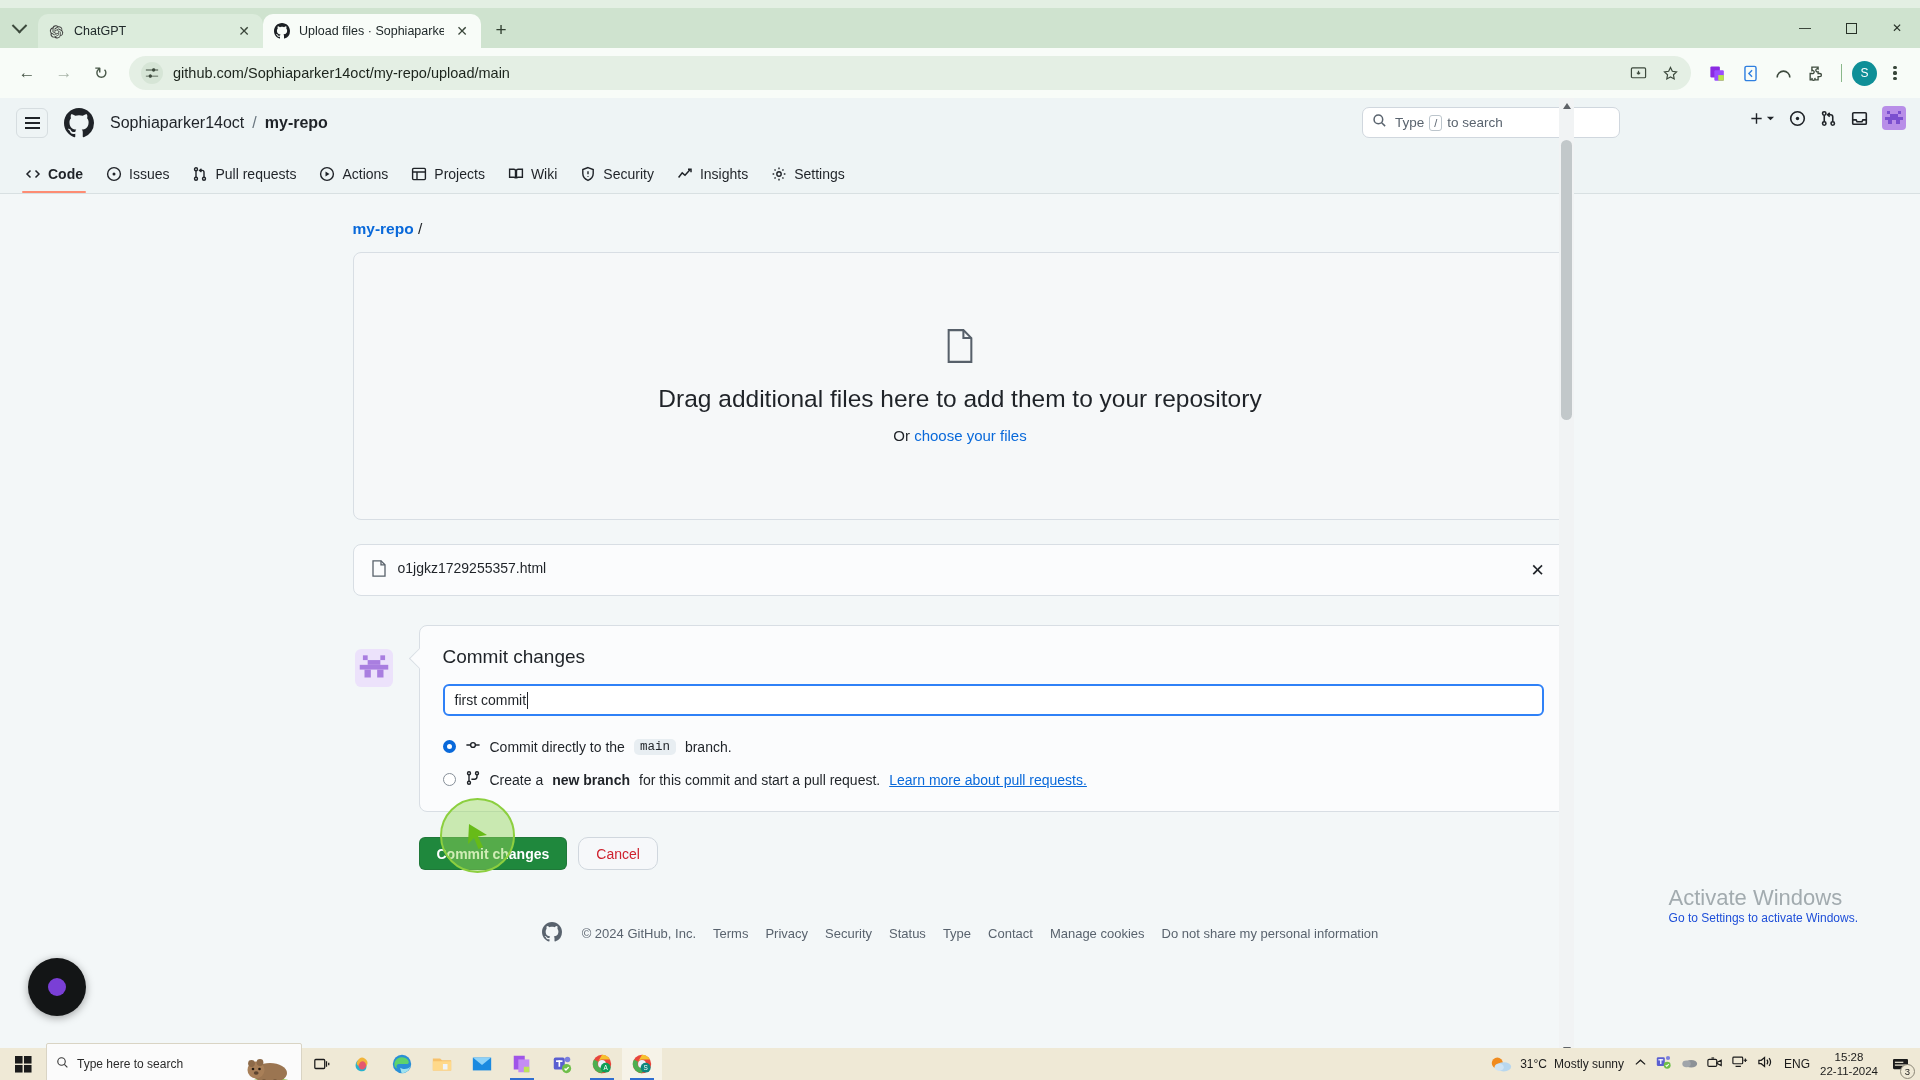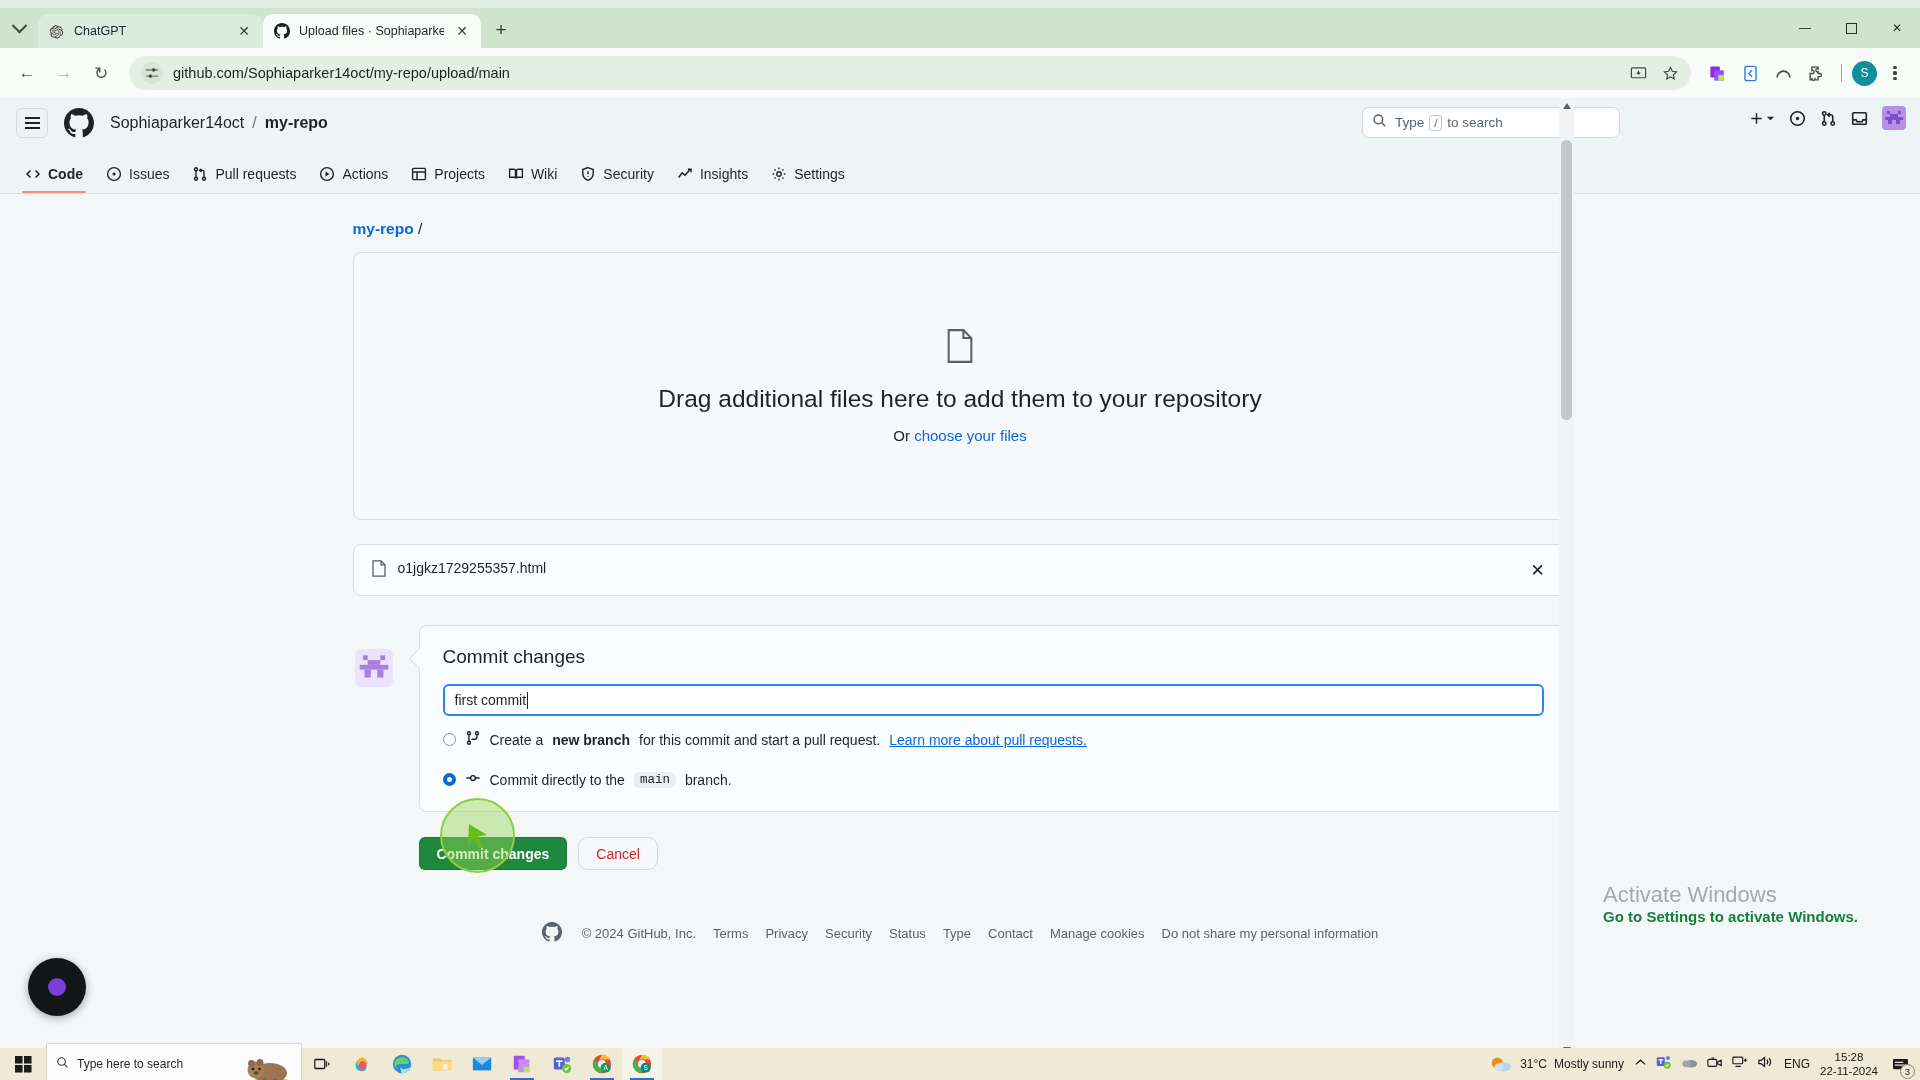--- a/index.html
+++ b/index.html
@@ -183,21 +183,21 @@
     font-size:13px; color:#59636e; padding-bottom:20px;
   }
   #gh-footer a { color:#59636e; text-decoration:none; }
   .footer-mark { margin-right:3px; }
 
   
   #watermark {
     position:absolute; right:62px; bottom:40px; text-align:left; color:#9aa4a8; user-select:none;
   }
   #wm-title { font-size:22px; line-height:27px; color:#a2abaf; }
-  #wm-sub { font-size:15px; color:#15803d;font-weight:bold; }
+  #wm-sub { font-size:12px; color:#1d4ed8; }
 
   
   #scrollbar { position:absolute; right:0; top:90px; width:15px; height:960px; background:#f1f3f4; }
   #sb-thumb { position:absolute; right:2px; top:42px; width:11px; height:280px; background:#c2c8ca; border-radius:6px; }
   .sb-arrow { position:absolute; right:0; width:15px; height:16px; display:flex; align-items:center; justify-content:center; }
 
   
   #cursor-halo {
     position:absolute; left:440px; top:700px; width:75px; height:75px; border-radius:50%;
     background:rgba(150,215,90,.45); border:2.5px solid #8ccf3f;
@@ -533,47 +533,47 @@
 
           <div class="commit-box">
             <div class="commit-title">Commit changes</div>
 
             <div class="commit-msg">
               <span>first commit</span>
                 <span class="caret"></span>
             </div>
 
 
+            <div class="radio-row">
+              <span class="radio checked"></span>
+              <span>
+                <svg width="16" height="16" viewBox="0 0 16 16" fill="none" stroke="#1f2328" stroke-width="1.4">
+                    <circle cx="8" cy="8" r="2.4"></circle>
+                    <path d="M1.4 8h4.2M10.4 8h4.2"></path>
+                  </svg>
+              </span>
+              <span>Commit directly to the</span>
+              <span class="code-chip">main</span>
+              <span>branch.</span>
+            </div>
+
             <div class="radio-row second">
               <span class="radio"></span>
               <span>
                 <svg width="16" height="16" viewBox="0 0 16 16" fill="none" stroke="#1f2328" stroke-width="1.4">
                     <circle cx="4" cy="3.2" r="1.5"></circle>
                     <circle cx="4" cy="12.8" r="1.5"></circle>
                     <circle cx="12" cy="3.2" r="1.5"></circle>
                     <path d="M4 4.7v6.6M12 4.7v2.1a2.4 2.4 0 0 1-2.4 2.4H6.4"></path>
                   </svg>
               </span>
               <span>Create a</span>
               <span class="bold">new branch</span>
               <span>for this commit and start a pull request.</span>
               <a href="#" class="rr-link">Learn more about pull requests.</a>
-            </div>
-
-            <div class="radio-row">
-              <span class="radio checked"></span>
-              <span>
-                <svg width="16" height="16" viewBox="0 0 16 16" fill="none" stroke="#1f2328" stroke-width="1.4">
-                    <circle cx="8" cy="8" r="2.4"></circle>
-                    <path d="M1.4 8h4.2M10.4 8h4.2"></path>
-                  </svg>
-              </span>
-              <span>Commit directly to the</span>
-              <span class="code-chip">main</span>
-              <span>branch.</span>
             </div>
           </div>
         </div>
 
         <div class="btn-row">
           <button class="btn-commit">Commit changes</button>
           <button class="btn-cancel">Cancel</button>
         </div>
 
         <div id="gh-footer">

